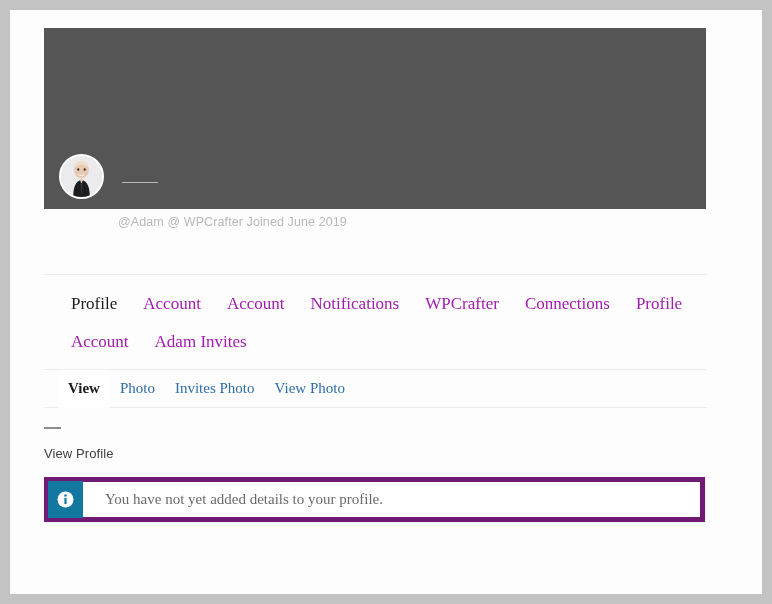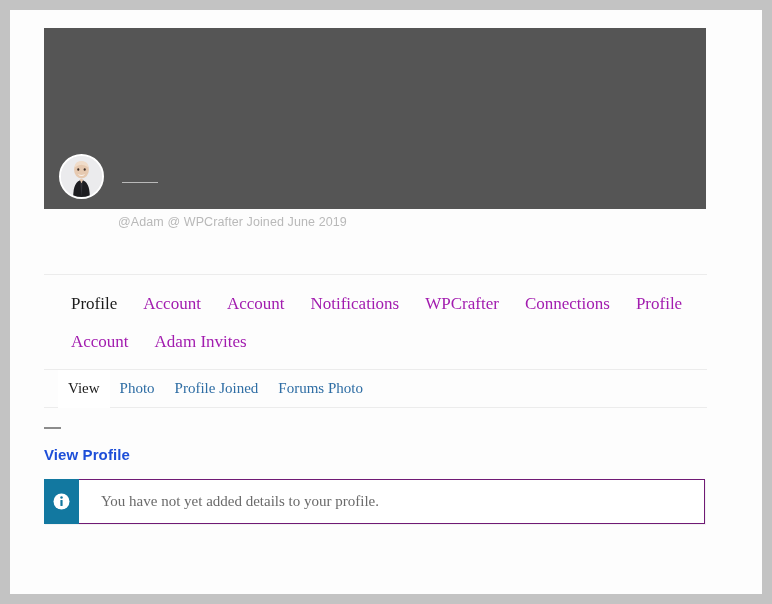--- a/index.html
+++ b/index.html
@@ -123,51 +123,51 @@
     color: #2e6da4;
     padding: 9px 10px 10px 10px;
     line-height: 19px;
     white-space: nowrap;
     cursor: pointer;
     position: relative;
     z-index: 2;
   }
   .subnav-item.active {
     color: #1c1c1c;
-    font-weight: normal;
+    font-weight: bold;
     background: #ffffff;
   }
 
   
   .content-area {
     padding: 0 0 0 0;
   }
   .title-dash {
     width: 17px;
     height: 2px;
     background: #8c8c8c;
     margin: 19px 0 0 0;
   }
   .section-title {
     font-family: "Liberation Sans", "DejaVu Sans", sans-serif;
-    font-size: 15px;
-    color: #1d4ed8;
+    font-size: 13px;
+    color: #404040;
     margin: 17px 0 16px 0;
-    font-weight: bold;
+    font-weight: normal;
     letter-spacing: 0.1px;
   }
 
   
   .notice {
     display: flex;
     align-items: stretch;
     width: 661px;
     box-sizing: border-box;
     background: #ffffff;
-    border: 1px solid #701a75;
+    border: 5px solid #701a75;
     box-shadow: 1px 1px 0 rgba(0,0,0,0.045);
     min-height: 45px;
   }
   .notice-icon-block {
     width: 35px;
     background: #1278a0;
     display: flex;
     align-items: center;
     justify-content: center;
     flex: 0 0 35px;
@@ -221,22 +221,22 @@
       </div>
       <div class="nav-row">
         <a class="nav-item">Account</a>
         <a class="nav-item">Adam Invites</a>
       </div>
     </nav>
 
     <nav class="nav-sub">
       <a class="subnav-item active">View</a>
       <a class="subnav-item">Photo</a>
-      <a class="subnav-item">Profile Joined</a>
-      <a class="subnav-item">Forums Photo</a>
+      <a class="subnav-item">Invites Photo</a>
+      <a class="subnav-item">View Photo</a>
     </nav>
 
     <div class="content-area">
       <div class="title-dash"></div>
       <h2 class="section-title">View Profile</h2>
 
       <div class="notice">
         <div class="notice-icon-block">
           <svg width="17" height="17" viewBox="0 0 17 17">
             <circle cx="8.5" cy="8.5" r="8" fill="#ffffff"></circle>

